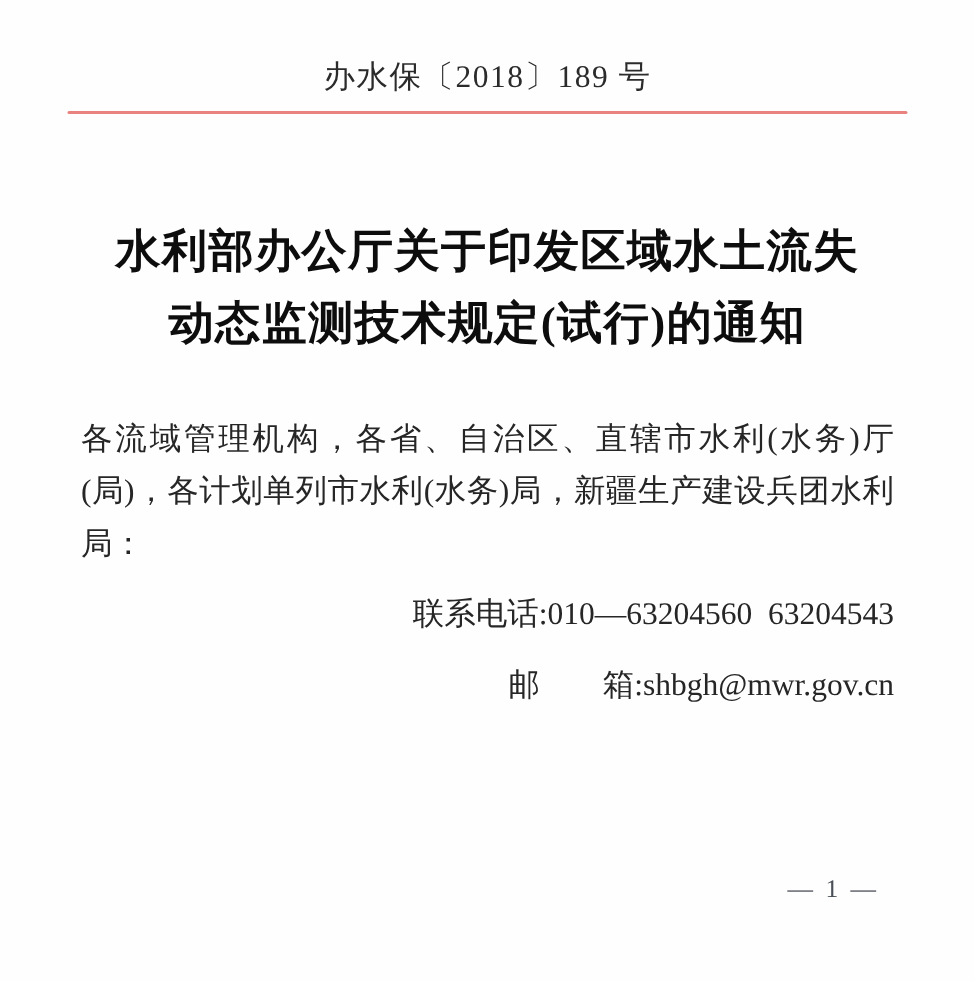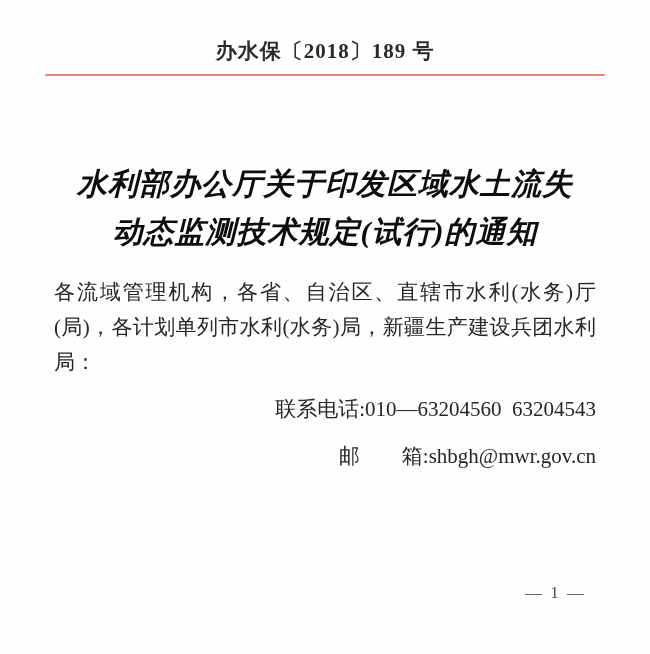--- a/index.html
+++ b/index.html
@@ -18,44 +18,42 @@
   }
   .doc-number {
     position: absolute;
     top: 37px;
     left: 0;
     width: 100%;
     text-align: center;
     font-size: 21px;
     letter-spacing: 1px;
     color: #2b2b2b;
-    font-weight: bold;
   }
   .red-line {
     position: absolute;
     top: 74px;
     left: 45px;
     width: 560px;
     height: 2px;
     background: #e8837f;
     border-radius: 1px;
   }
   .title {
     position: absolute;
     top: 144px;
     left: 0;
     right: 0;
-    margin: 16px;
+    margin: 0;
     text-align: center;
     font-size: 30px;
     font-weight: bold;
     line-height: 48px;
     letter-spacing: 1px;
     color: #0d0d0d;
-    font-style: italic;
   }
   .title .title-line {
     display: block;
   }
   .doc-body {
     position: absolute;
     top: 263px;
     left: 42px;
     width: 566px;
     font-size: 21px;

